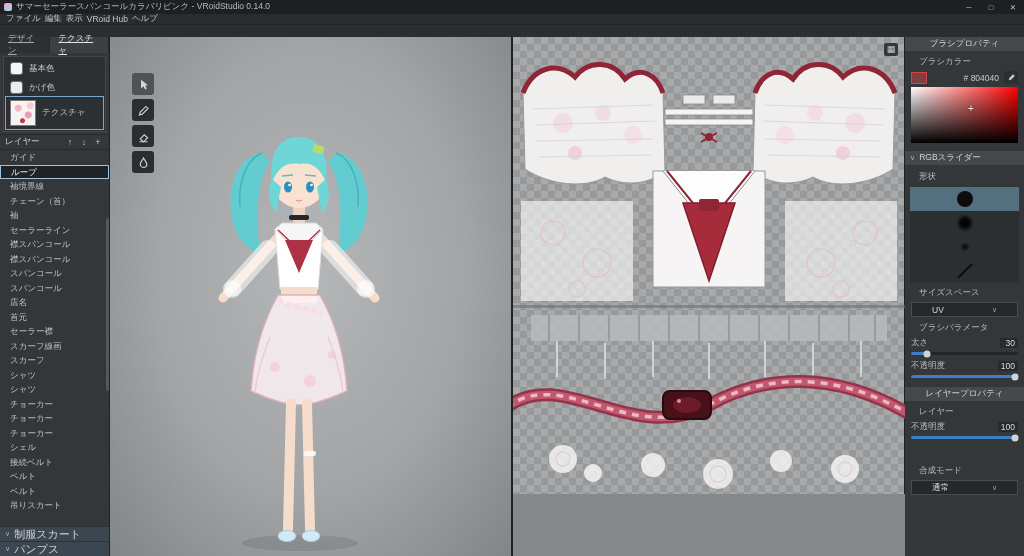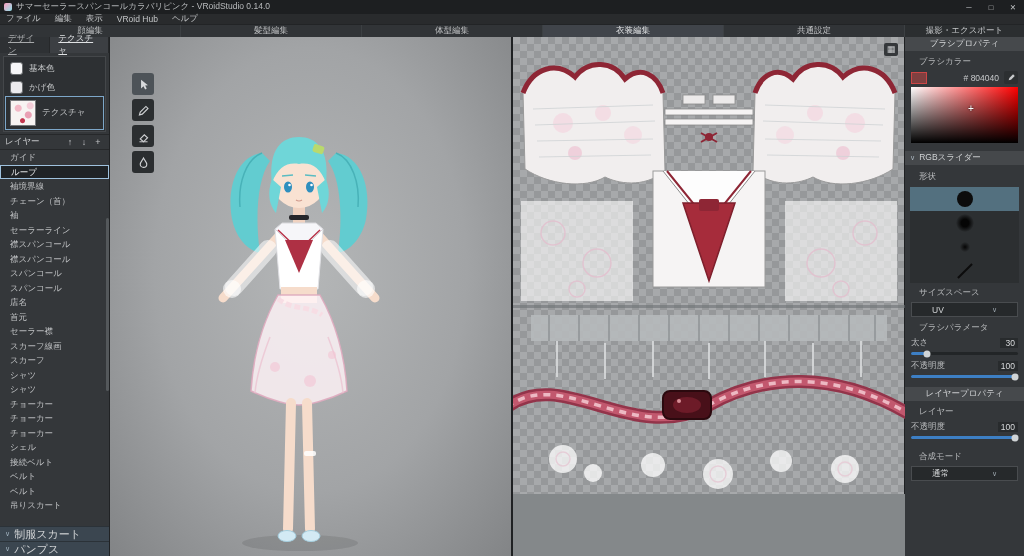--- a/index.html
+++ b/index.html
@@ -9,21 +9,21 @@
 
   
   .titlebar { height:14px; background:#1d1f21; display:flex; align-items:center; justify-content:space-between; padding-left:4px; }
   .title-left { display:flex; align-items:center; gap:4px; overflow:hidden; }
   .app-icon { width:8px; height:8px; border-radius:2px; background:linear-gradient(135deg,#ff9ec0 0%,#8de0e8 100%); flex:0 0 auto; }
   .title-text { font-size:8.5px; color:#b9bbbd; white-space:nowrap; }
   .win-controls { display:flex; height:14px; }
   .win-btn { width:22px; height:14px; display:flex; align-items:center; justify-content:center; font-size:7.5px; color:#c4c6c8; cursor:default; }
 
   
-  .menubar { height:11px; background:#292b2d; display:flex; align-items:center; gap:14px; padding:0 6px; border-bottom:1px solid #222426; }
+  .menubar { height:11px; background:#292b2d; display:flex; align-items:center; gap:4px; padding:0 6px; border-bottom:1px solid #222426; }
   .menu-item { font-size:8.5px; color:#c2c4c6; white-space:nowrap; }
 
   
   .tabbar { height:12px; background:#313437; display:flex; }
   .tabs-flex { flex:1; display:flex; }
   .main-tab { flex:1; display:flex; align-items:center; justify-content:center; font-size:8.5px; color:#bfc1c3; border-right:1px solid #3c4043; background:#313437; }
   .main-tab.active { background:#40444a; color:#e2e4e6; }
   .export-tab { width:119px; display:flex; align-items:center; justify-content:center; font-size:8.5px; background:#2b2e30; color:#c6c8ca; }
 
   
@@ -123,30 +123,20 @@
   </div>
 
   <div class="menubar">
       <div class="menu-item">ファイル</div>
       <div class="menu-item">編集</div>
       <div class="menu-item">表示</div>
       <div class="menu-item">VRoid Hub</div>
       <div class="menu-item">ヘルプ</div>
     </div>
 
-  <div class="tabbar">
-    <div class="tabs-flex">
-        <div class="main-tab">顔編集</div>
-        <div class="main-tab">髪型編集</div>
-        <div class="main-tab">体型編集</div>
-        <div class="main-tab active">衣装編集</div>
-        <div class="main-tab">共通設定</div>
-      </div>
-    <div class="export-tab">撮影・エクスポート</div>
-  </div>
 
   <div class="content">
 
     <div class="left-panel">
       <div class="subtabs">
         <div class="subtab">デザイン</div>
         <div class="subtab active">テクスチャ</div>
       </div>
 
       <div class="swatch-box">
@@ -433,20 +423,20 @@
 
       <div class="rp-row">
         <span class="rp-label" style="padding:0">不透明度</span>
         <span class="rp-value">100</span>
       </div>
       <div class="slider">
         <span class="fill" style="width:100%"></span>
           <span class="knob" style="left:97%"></span>
       </div>
 
-      <div class="rp-label" style="margin-top:6px">合成モード</div>
+      <div class="rp-label" style="margin-top:20px">合成モード</div>
       <div class="dropdown">
         <span>通常</span>
         <span class="dd-chev">∨</span>
       </div>
     </div>
   </div>
 </div>
 
 </body></html>

